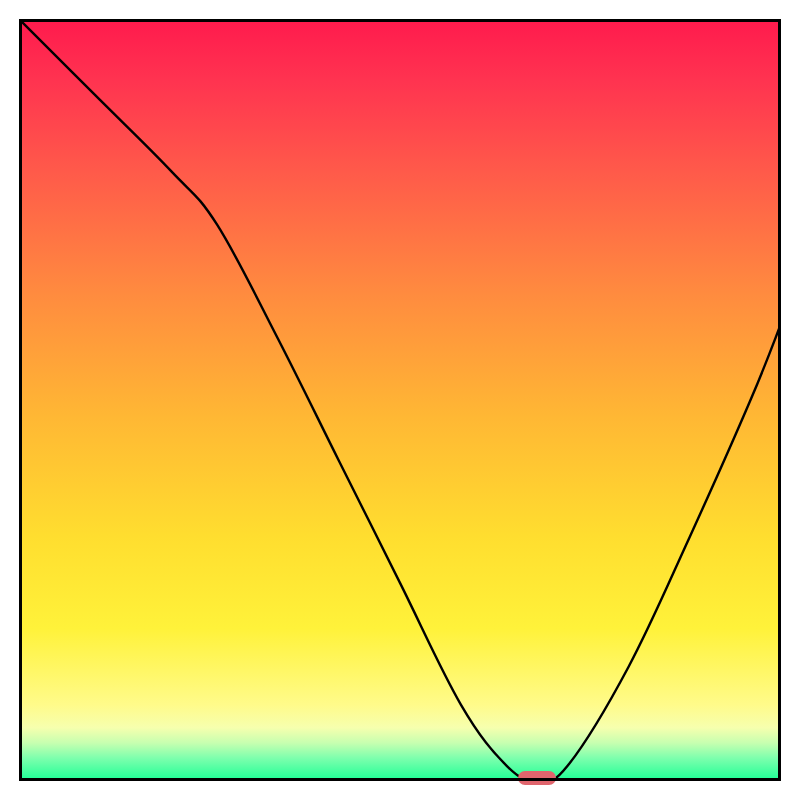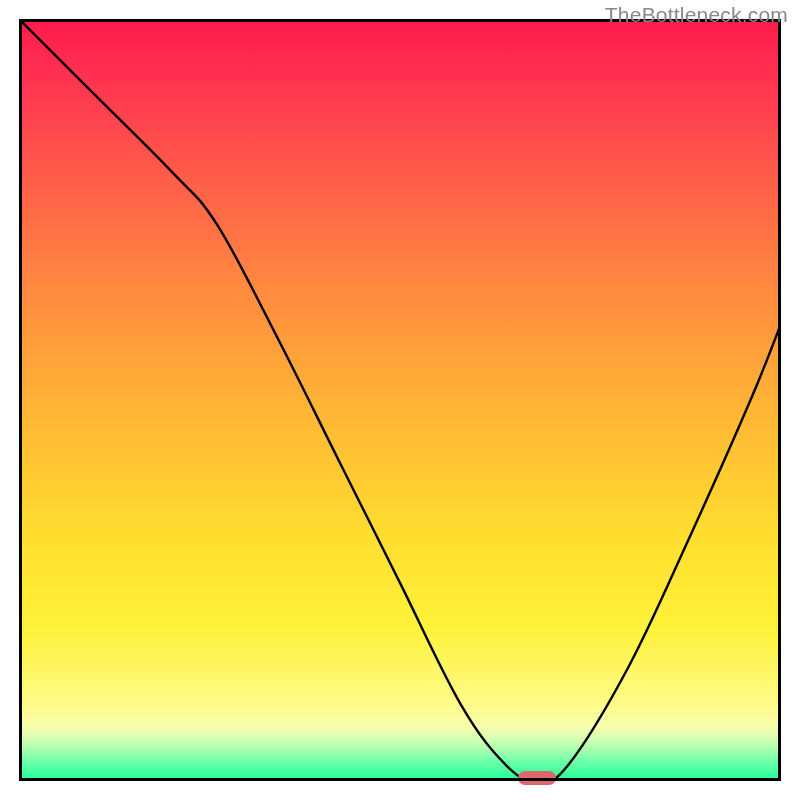--- a/index.html
+++ b/index.html
@@ -87,14 +87,13 @@
   <div class="plot-area"></div>
 
   <svg class="curve" viewBox="0 0 762 762" preserveAspectRatio="none">
     <path id="curve-path" fill="none" stroke="#000" stroke-width="2.4" stroke-linecap="round" stroke-linejoin="round" d="M 0.0 0.0 C 13.7 13.7, 48.8 48.8, 76.2 76.2 C 103.6 103.6, 130.5 129.1, 152.4 152.4 C 174.3 175.7, 178.9 175.6, 198.1 205.7 C 217.3 235.9, 237.1 277.5, 259.1 320.0 C 281.0 362.6, 298.1 398.1, 320.0 442.0 C 342.0 485.9, 359.1 520.0, 381.0 563.9 C 402.9 607.8, 422.8 652.9, 442.0 685.8 C 461.2 718.7, 474.0 733.0, 487.7 746.8 C 501.4 760.5, 507.2 762.0, 518.2 762.0 C 529.1 762.0, 532.2 767.3, 548.6 746.8 C 565.1 726.2, 587.7 688.8, 609.6 647.7 C 631.5 606.6, 648.6 566.2, 670.6 518.2 C 692.5 470.2, 715.1 419.4, 731.5 381.0 C 748.0 342.6, 756.5 318.5, 762.0 304.8"></path>
   </svg>
 
   <div class="marker" id="opt-marker" style="left: 518.16px; top: 771px;"></div>
 
   <div class="border"></div>
 
-  <div class="watermark">TheBottleneck.com</div>
 </div>
 
 </body></html>

